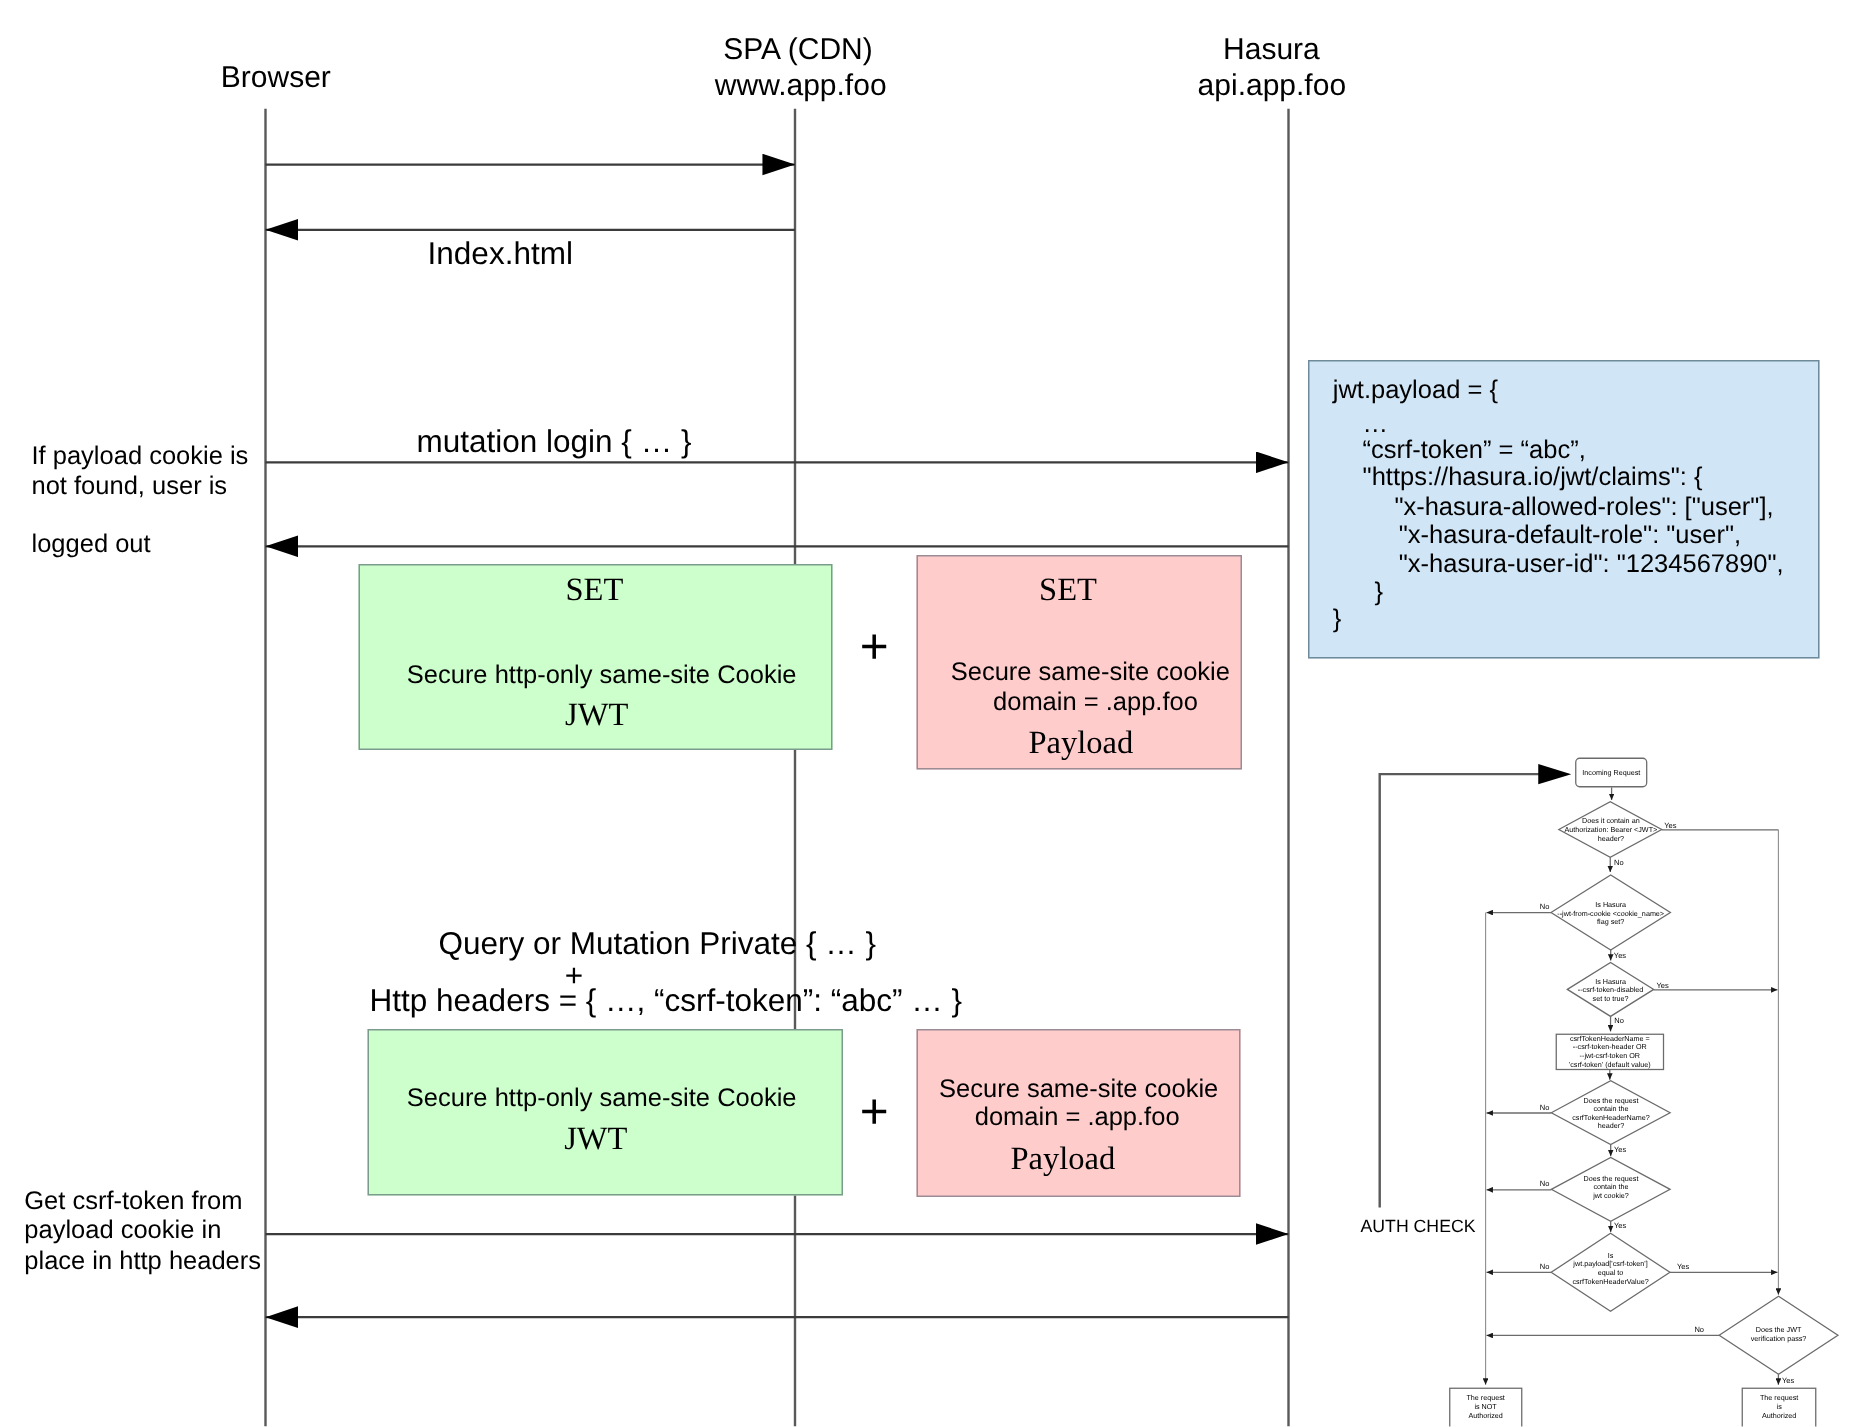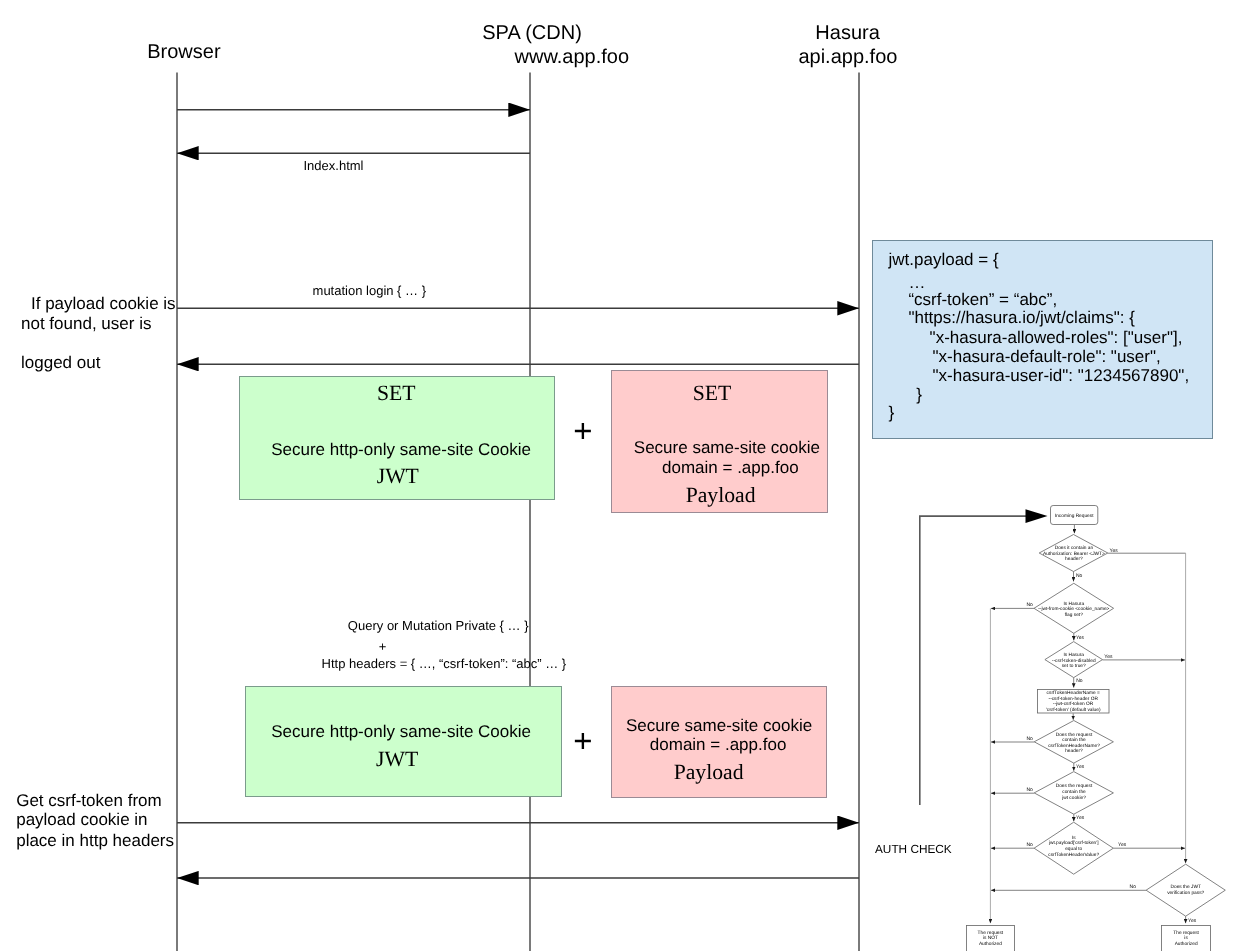--- a/index.html
+++ b/index.html
@@ -6,21 +6,21 @@
   html,body{margin:0;padding:0;background:#ffffff;}
   body{width:1235px;height:951px;position:relative;overflow:hidden;
        font-family:"Liberation Sans",sans-serif;color:#000;
        -webkit-font-smoothing:antialiased;
        text-rendering:geometricPrecision;}
   #stage{position:absolute;left:0;top:0;width:1148px;height:951px;transform:translateZ(0);}
   svg.layer{position:absolute;left:0;top:0;}
   .t{position:absolute;white-space:pre;line-height:1;}
   .c{transform:translateX(-50%);}
   .actor{font-size:20px;}
-  .msg{font-size:13px;}
+  .msg{font-size:21px;}
   .note{font-size:17px;}
   .plus{font-size:33px;}
   .bt{font-size:17px;margin-top:12px;}
   .bb{font-size:21.7px;font-family:Liberation Serif, serif;}
   .code{font-size:17px;}
   .authchk{font-size:11.8px;}
   .fc{font-size:4.8px;fill:#000;}
   .fcl{font-size:5px;fill:#000;}
 
   .box{position:absolute;box-sizing:border-box;}
@@ -133,30 +133,30 @@
   <text class="fcl" x="1076.0" y="818.8" text-anchor="start">Yes</text>
   <text class="fcl" x="1026.5" y="846.2" text-anchor="start">No</text>
   <text class="fcl" x="1118.0" y="846.2" text-anchor="start">Yes</text>
   <text class="fcl" x="1136.0" y="888.2" text-anchor="end">No</text>
   <text class="fcl" x="1188.0" y="922.3" text-anchor="start">Yes</text>
  </g>
 </svg>
 <div>
 <div class="t actor c" style="left:183.9px;top:42.3px;">Browser</div>
 <div class="t actor c" style="left:532.0px;top:23.0px;">SPA (CDN)</div>
-<div class="t actor c" style="left:533.8px;top:46.6px;margin-left:38px;">www.app.foo</div>
+<div class="t actor c" style="left:533.8px;top:46.6px;">www.app.foo</div>
 <div class="t actor c" style="left:847.6px;top:23.0px;">Hasura</div>
 <div class="t actor c" style="left:847.9px;top:46.6px;">api.app.foo</div>
 </div>
 <div>
 <div class="t msg c" style="left:333.5px;top:159.4px;">Index.html</div>
 <div class="t msg c" style="left:369.3px;top:284.2px;">mutation login { … }</div>
 </div>
 <div>
-<div class="t note" style="left:21.0px;top:295.4px;margin-left:10px;">If payload cookie is</div>
+<div class="t note" style="left:21.0px;top:295.4px;">If payload cookie is</div>
 <div class="t note" style="left:21.0px;top:314.7px;">not found, user is</div>
 <div class="t note" style="left:21.0px;top:334.0px;margin-top:20px;">logged out</div>
 </div>
 <div>
 <div class="t note" style="left:16.2px;top:791.6px;">Get csrf-token from</div>
 <div class="t note" style="left:16.2px;top:810.9px;">payload cookie in</div>
 <div class="t note" style="left:16.2px;top:832px;">place in http headers</div>
 </div>
 <div>
 <div class="t msg c" style="left:402.2px;top:618.7px;margin-left:36px;">Query or Mutation Private { … }</div>
@@ -184,14 +184,14 @@
 <div class="box" style="left:871.6px;top:239.5px;width:341px;height:199px;background:#d0e5f5;border:1px solid #6f8a9a;"></div>
 <div class="t code" style="left:888.5px;top:251.0px;">jwt.payload = {</div>
 <div class="t code" style="left:908.4px;top:274.3px;">…</div>
 <div class="t code" style="left:908.4px;top:290.5px;">“csrf-token” = “abc”,</div>
 <div class="t code" style="left:908.4px;top:309.2px;">"https://hasura.io/jwt/claims": {</div>
 <div class="t code" style="left:929.6px;top:329.0px;">"x-hasura-allowed-roles": ["user"],</div>
 <div class="t code" style="left:932.5px;top:348.0px;">"x-hasura-default-role": "user",</div>
 <div class="t code" style="left:932.5px;top:367.3px;">"x-hasura-user-id": "1234567890",</div>
 <div class="t code" style="left:916.3px;top:385.7px;">}</div>
 <div class="t code" style="left:888.5px;top:404.2px;">}</div>
-<div class="t authchk" style="left:875px;top:811.7px;margin-top:32px;">AUTH CHECK</div>
+<div class="t authchk" style="left:907px;top:811.7px;">AUTH CHECK</div>
 </div>
 
 </body></html>

